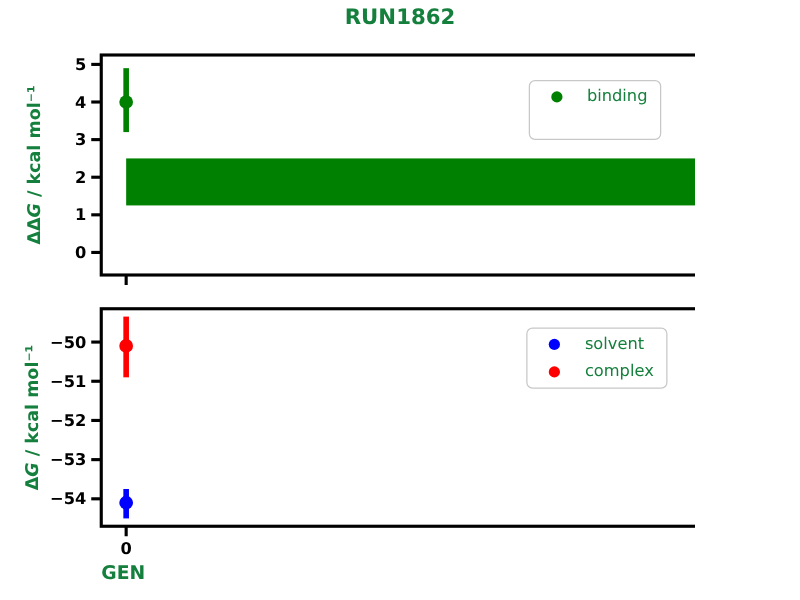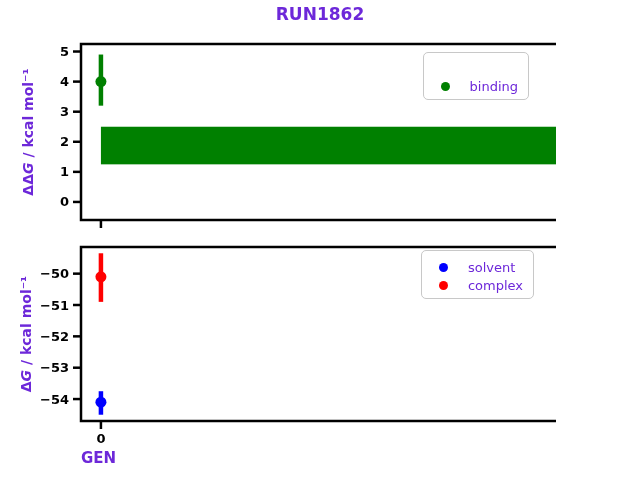--- a/index.html
+++ b/index.html
@@ -1,18 +1,18 @@
 <!DOCTYPE html>
 <html><head>
 <meta charset="utf-8">
 <style>
   html,body { margin:0; padding:0; background:#ffffff; }
   .figure {
     position:relative; width:556px; height:480px; background:#ffffff;
-    font-family:"DejaVu Sans", sans-serif; color:#6d28d9; overflow:hidden;text-decoration:underline;
+    font-family:"DejaVu Sans", sans-serif; color:#15803d; overflow:hidden;text-decoration:underline;
   }
   .suptitle {
     position:absolute; left:0; top:4px; width:640px; text-align:center;
     font-size:17px; font-weight:bold;
   }
   #plot-svg { position:absolute; left:0; top:0; }
   #plot-svg text { font-family:"DejaVu Sans", sans-serif; font-size:13px; font-weight:bold; fill:#000; }
   .ylabel-wrap {
     position:absolute; width:0; height:0; display:flex;
     align-items:center; justify-content:center;
@@ -26,22 +26,23 @@
   .ital { font-style:italic; }
   .xlabel {
     position:absolute; left:81px; top:449px; width:548px; text-align:left;
     font-size:15px; font-weight:bold;
   }
   .legend {
     position:absolute; z-index:5;
     background:rgba(255,255,255,0.85);
     border:1px solid #c8c8c8; border-radius:5px;
     padding:5px 10px 5px 7px;
-    display:flex; flex-direction:column; justify-content:flex-end; gap:3px;
+    display:flex; flex-direction:column; justify-content:space-between; gap:3px;
     font-size:13px;
+    margin-top:12px;
   }
   #legend-top { top:52px; right:27px; height:36px; }
   #legend-bottom { top:250px; right:22px; height:37px; }
   .legend-row { display:flex; align-items:center; gap:9px; }
   .handle { width:30px; display:flex; align-items:center; justify-content:center; }
   .dot { width:9px; height:9px; border-radius:50%; background:#000; }
   .dotline { width:28px; height:0; border-top:2.5px dotted #000; }
   .legend-label { white-space:nowrap; }
 </style>
 </head>

